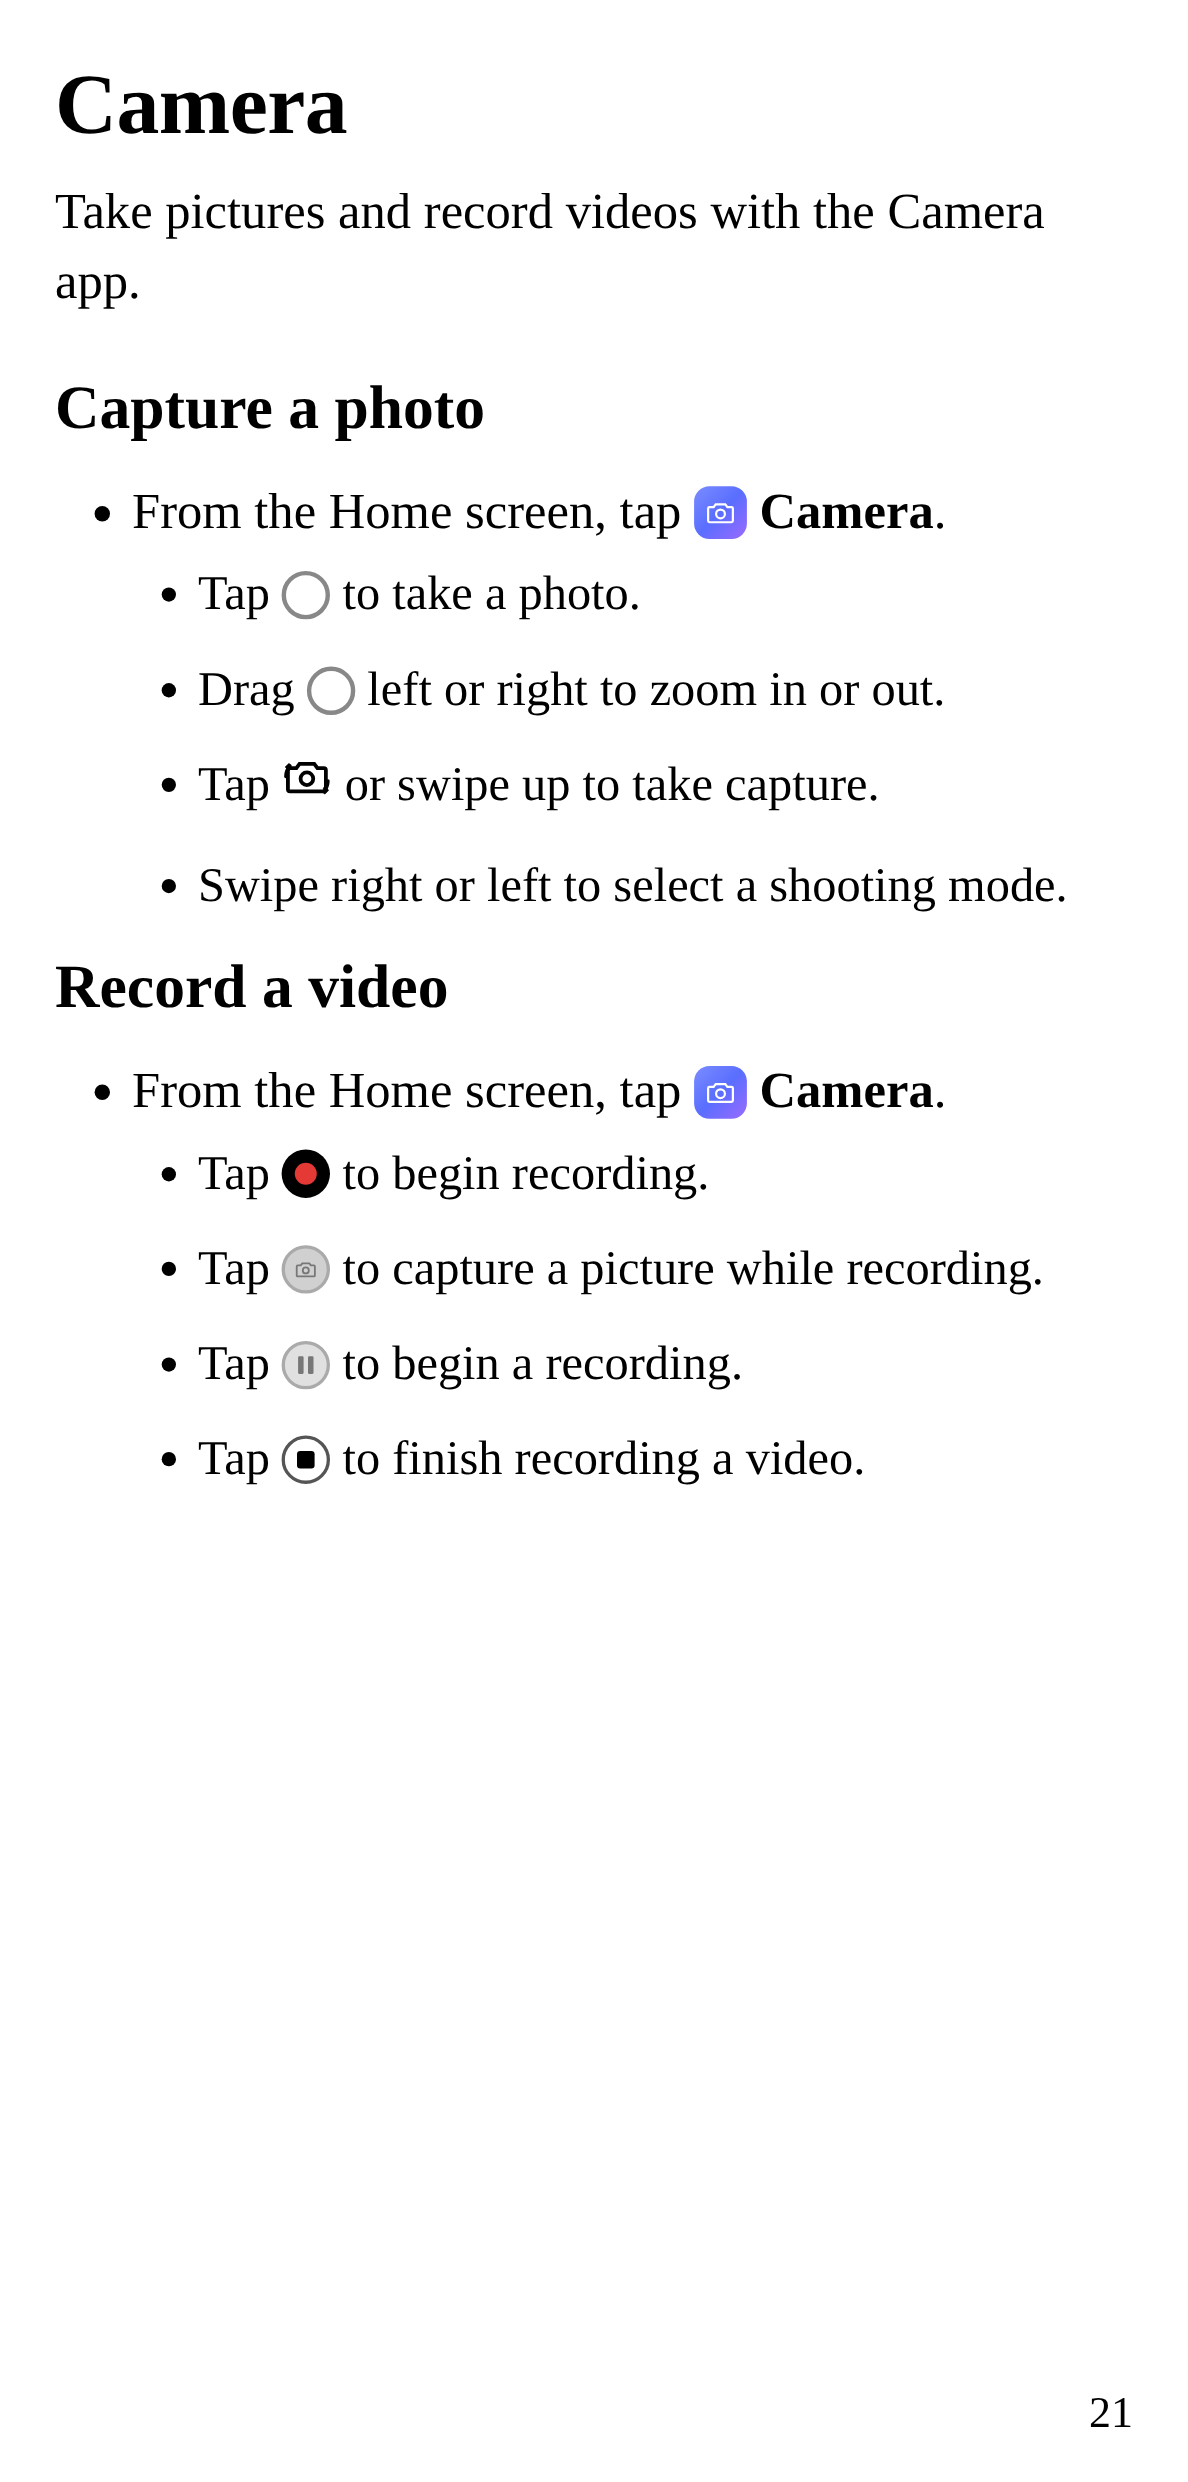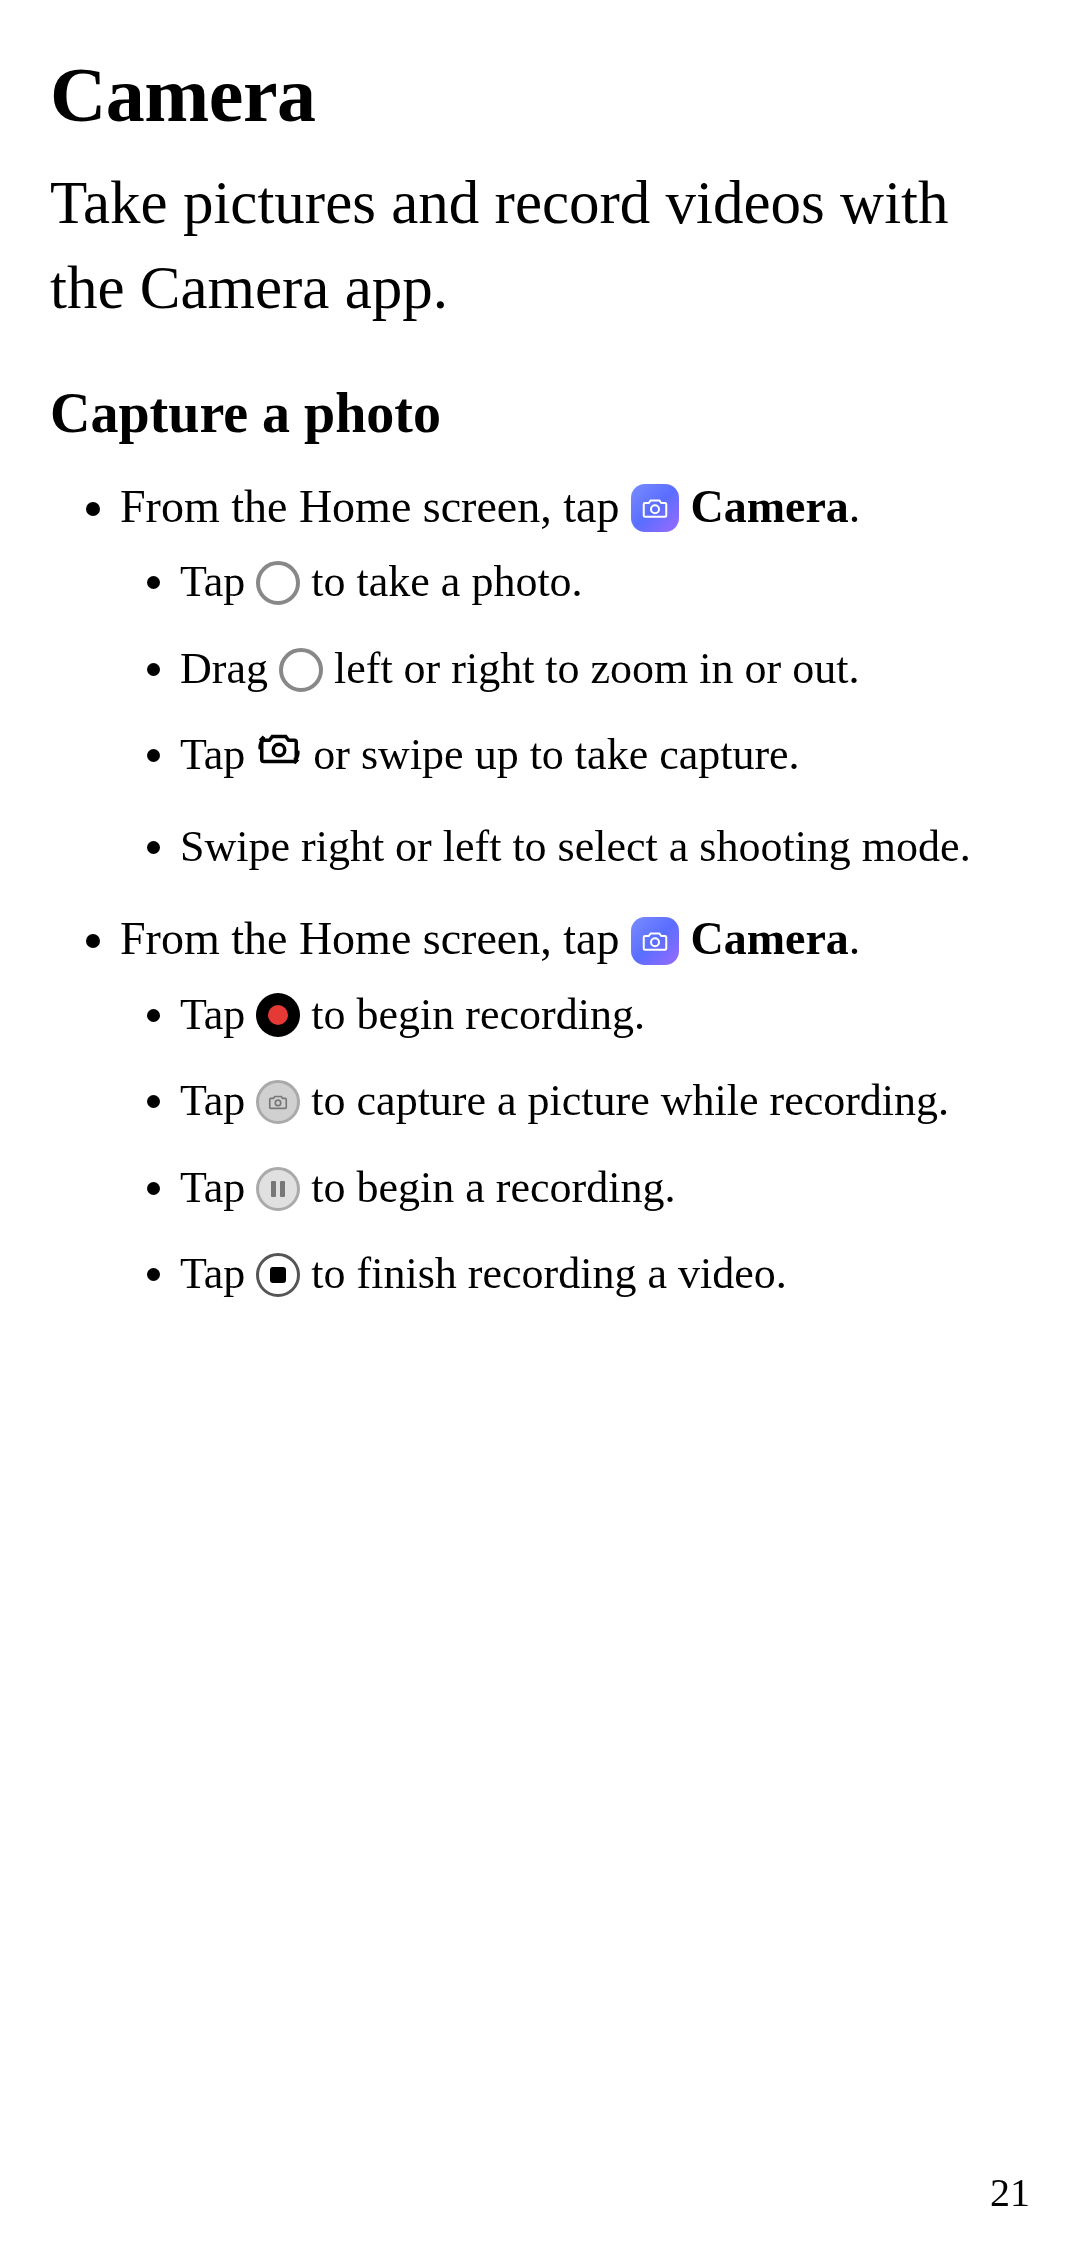--- a/index.html
+++ b/index.html
@@ -19,21 +19,21 @@
     box-sizing: border-box;
     font-family: Liberation Serif, serif;
   }
   h1.title {
     font-size: 78px;
     font-weight: 800;
     margin: 0 0 20px 0;
     letter-spacing: -0.5px;
   }
   .intro {
-    font-size: 61px;
+    font-size: 46px;
     line-height: 1.4;
     margin: 0 0 50px 0;
   }
   h2.section {
     font-size: 56px;
     font-weight: 600;
     margin: 0 0 30px 0;
   }
   ul.outer {
     list-style: disc;
@@ -205,20 +205,21 @@
           <span> or swipe up to take capture.</span>
         </li>
         <li>
           <span>Swipe right or left to select a shooting mode.</span>
         </li>
       </ul>
     </li>
   </ul>
 
 
+  <h2 class="section">Record a video</h2>
 
   <ul class="outer">
     <li>
       <span>From the Home screen, tap </span>
       <span class="icon camera-app-icon">
         <svg viewBox="0 0 24 24" fill="none">
             <path d="M4 8h3l1.5-2h7L17 8h3a1 1 0 0 1 1 1v9a1 1 0 0 1-1 1H4a1 1 0 0 1-1-1V9a1 1 0 0 1 1-1z" stroke="#fff" stroke-width="1.6"></path>
             <circle cx="12" cy="13" r="3.2" stroke="#fff" stroke-width="1.6"></circle>
           </svg>
       </span>

